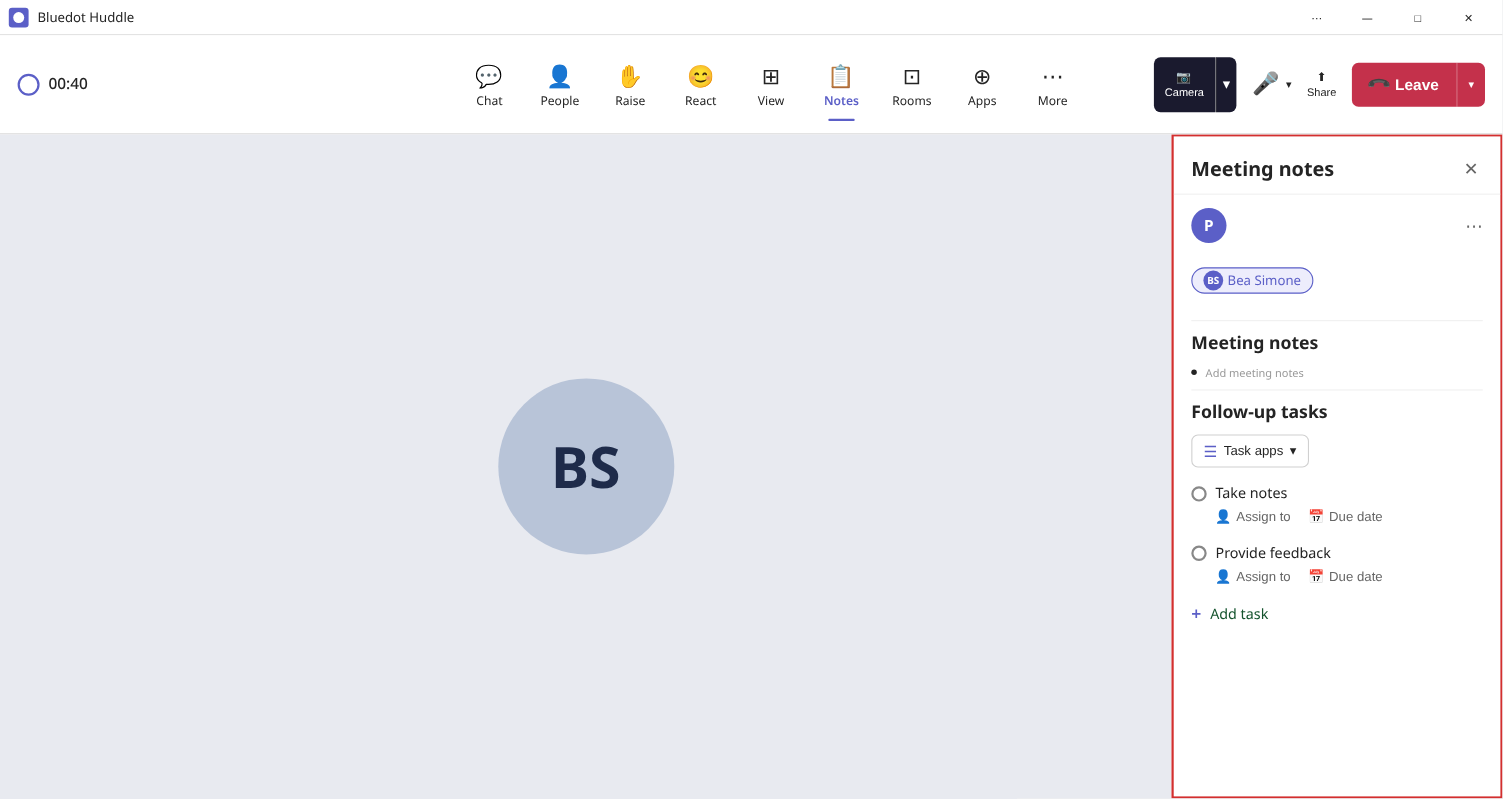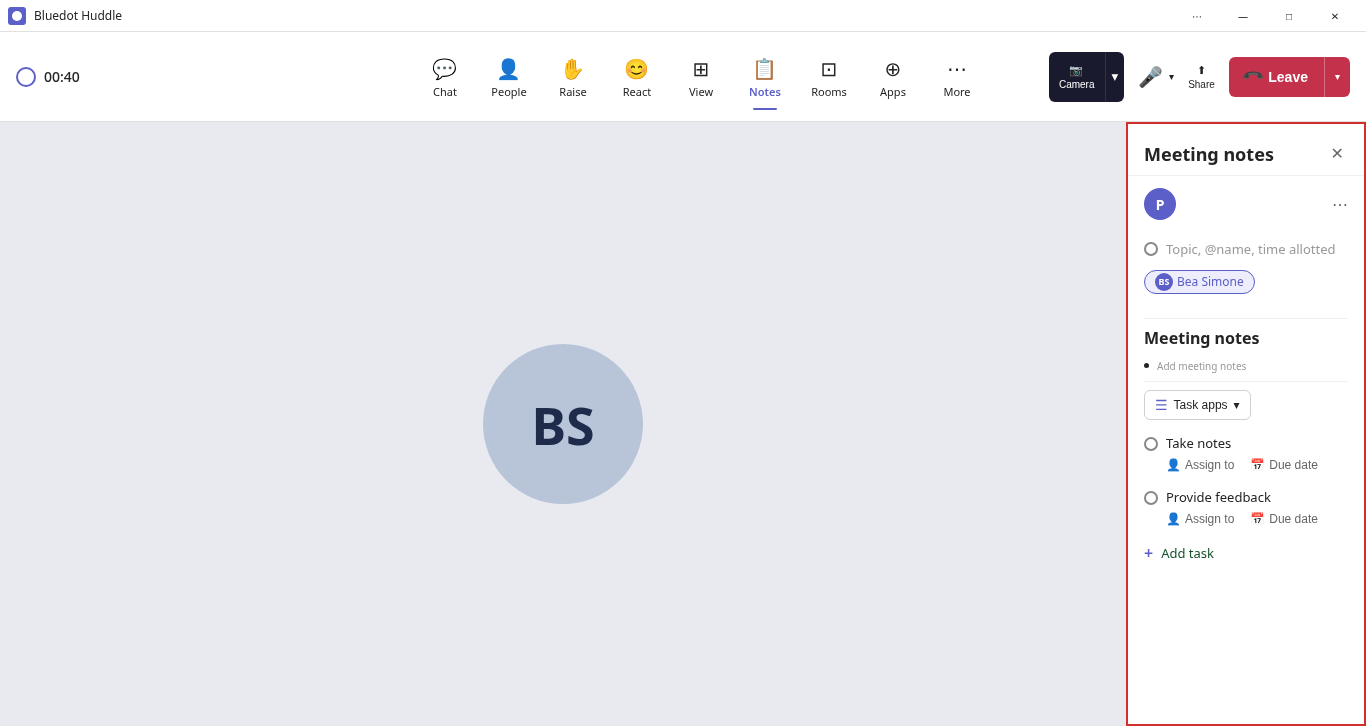--- a/index.html
+++ b/index.html
@@ -261,21 +261,21 @@
       color: #1e2b4a;
     }
     .waiting-text {
       font-size: 22px;
       color: #424242;
       font-weight: 400;
     }
 
     
     .notes-panel {
-      width: 240px;
+      width: 301px;
       background: #ffffff;
       border-left: 1px solid #e0e0e0;
       display: flex;
       flex-direction: column;
       overflow: hidden;
       border: 2px solid #d32f2f;
     }
     .notes-header {
       padding: 16px 16px 8px;
       display: flex;
@@ -592,41 +592,38 @@
       <button class="close-btn">✕</button>
     </div>
 
     <div class="notes-logo-row">
       <div class="notes-logo">P</div>
       <span class="more-dots">⋯</span>
     </div>
 
     <div class="notes-body">
       
-      <div class="agenda-item">
-        <div class="radio-circle"></div>
-        <span class="agenda-placeholder">Topic, @name, time allotted</span>
-      </div>
       <div class="tag-pill">
         <div class="tag-avatar">BS</div>
         <span>Bea Simone</span>
       </div>
 
       <div class="divider"></div>
 
       
       <div class="section-title">Meeting notes</div>
       <div class="bullet-item">
         <div class="bullet-dot"></div>
         <span class="add-notes-text">Add meeting notes</span>
       </div>
 
       <div class="divider"></div>
 
       
+      <div class="section-title">Follow-up tasks</div>
 
       <button class="task-apps-btn">
         <span class="task-icon">☰</span>
         <span>Task apps</span>
         <span>▾</span>
       </button>
 
       
       <div class="task-item">
         <div class="task-row">

